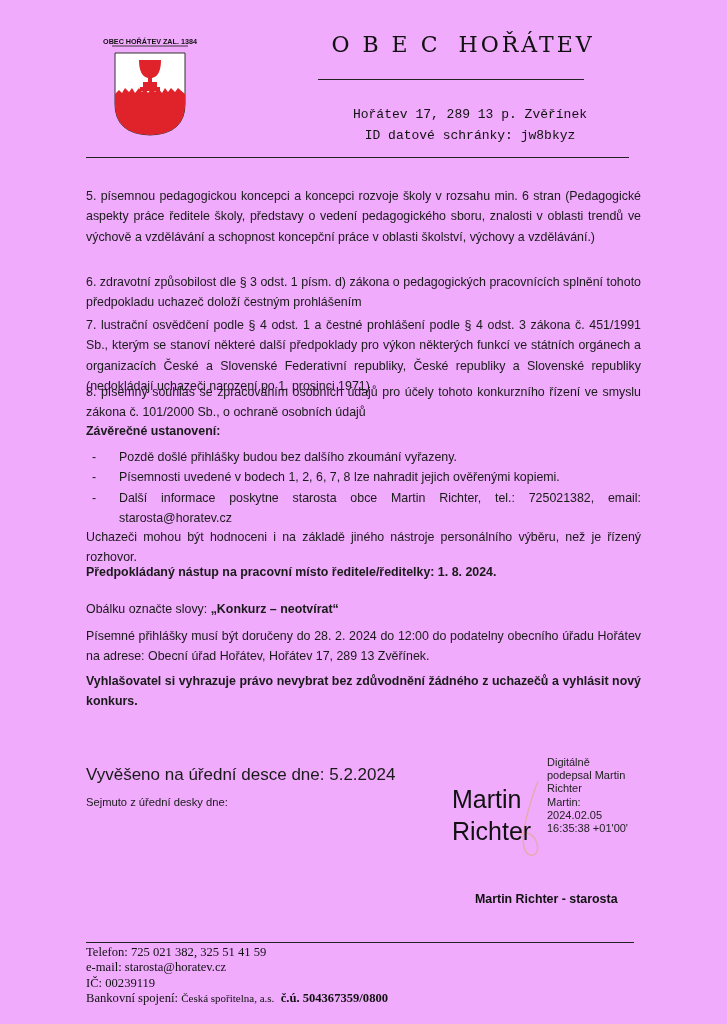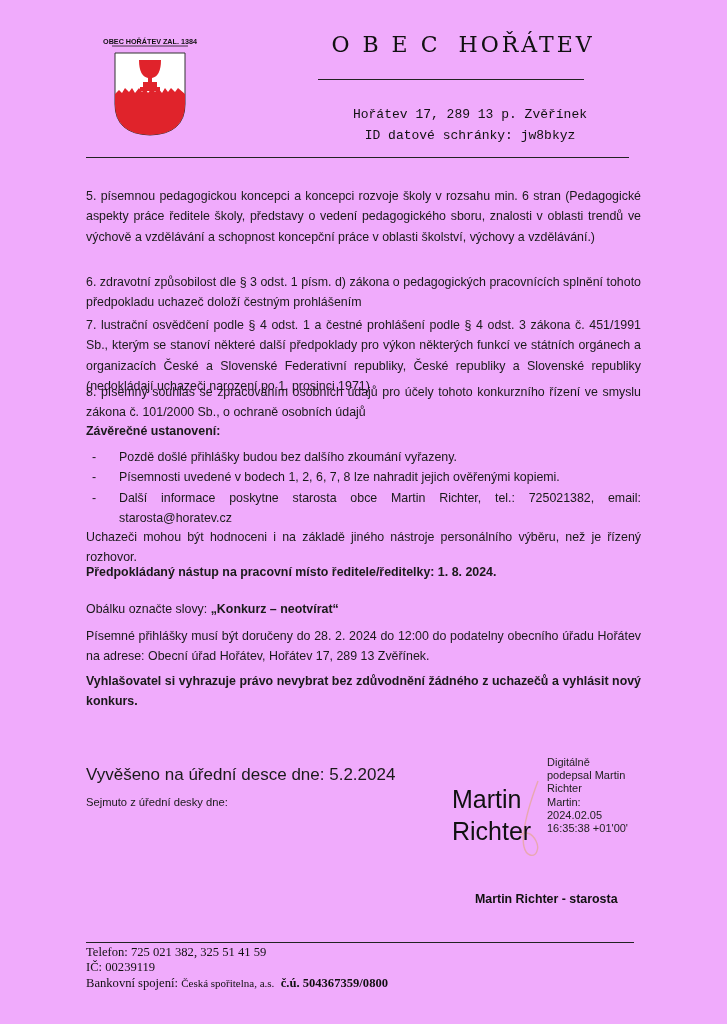--- a/index.html
+++ b/index.html
@@ -103,17 +103,18 @@
       <div>Martin:</div>
       <div>2024.02.05</div>
       <div>16:35:38 +01'00'</div>
     </div>
   </div>
   <div class="sig-role">Martin Richter - starosta</div>
 
   <div class="ft-line"></div>
   <div class="footer">
     <div>Telefon: 725 021 382, 325 51 41 59</div>
+    <div>e-mail: starosta@horatev.cz</div>
     <div>IČ: 00239119</div>
     <div><span>Bankovní spojení: </span><span class="small">Česká spořitelna, a.s.</span>&nbsp;&nbsp;<span class="cu">č.ú. 504367359/0800</span></div>
   </div>
 
 </div>
 
 </body></html>

